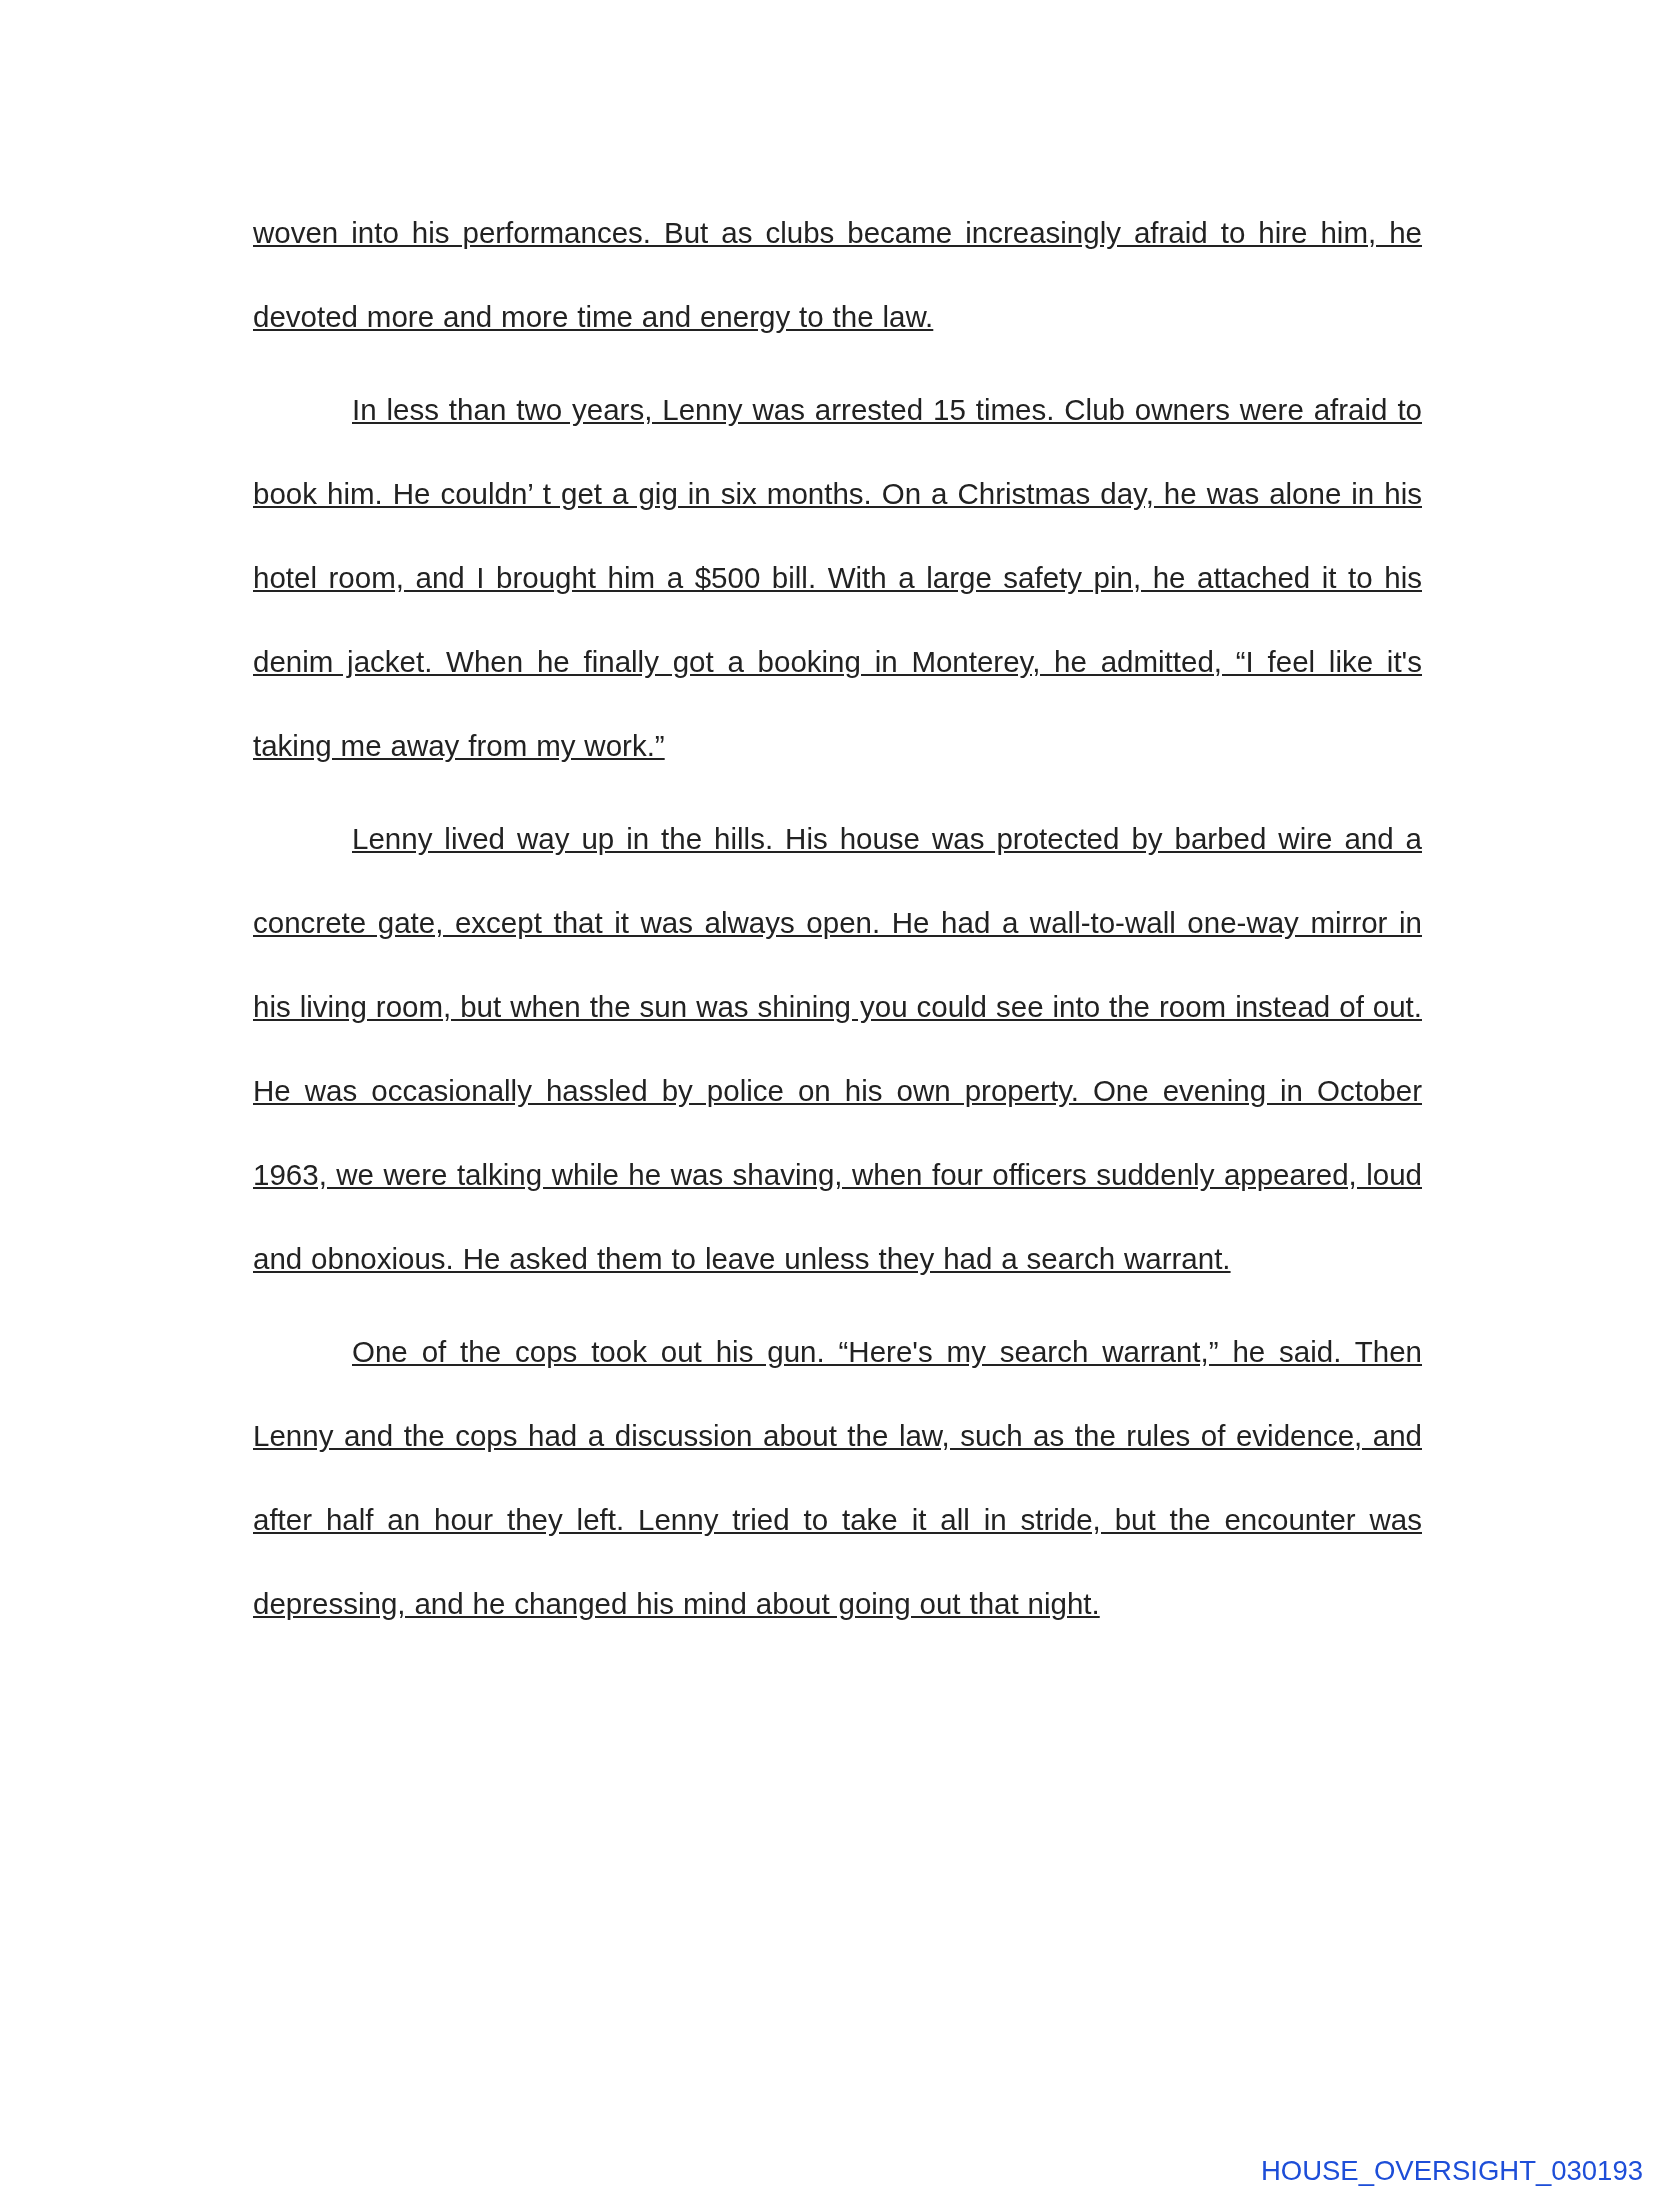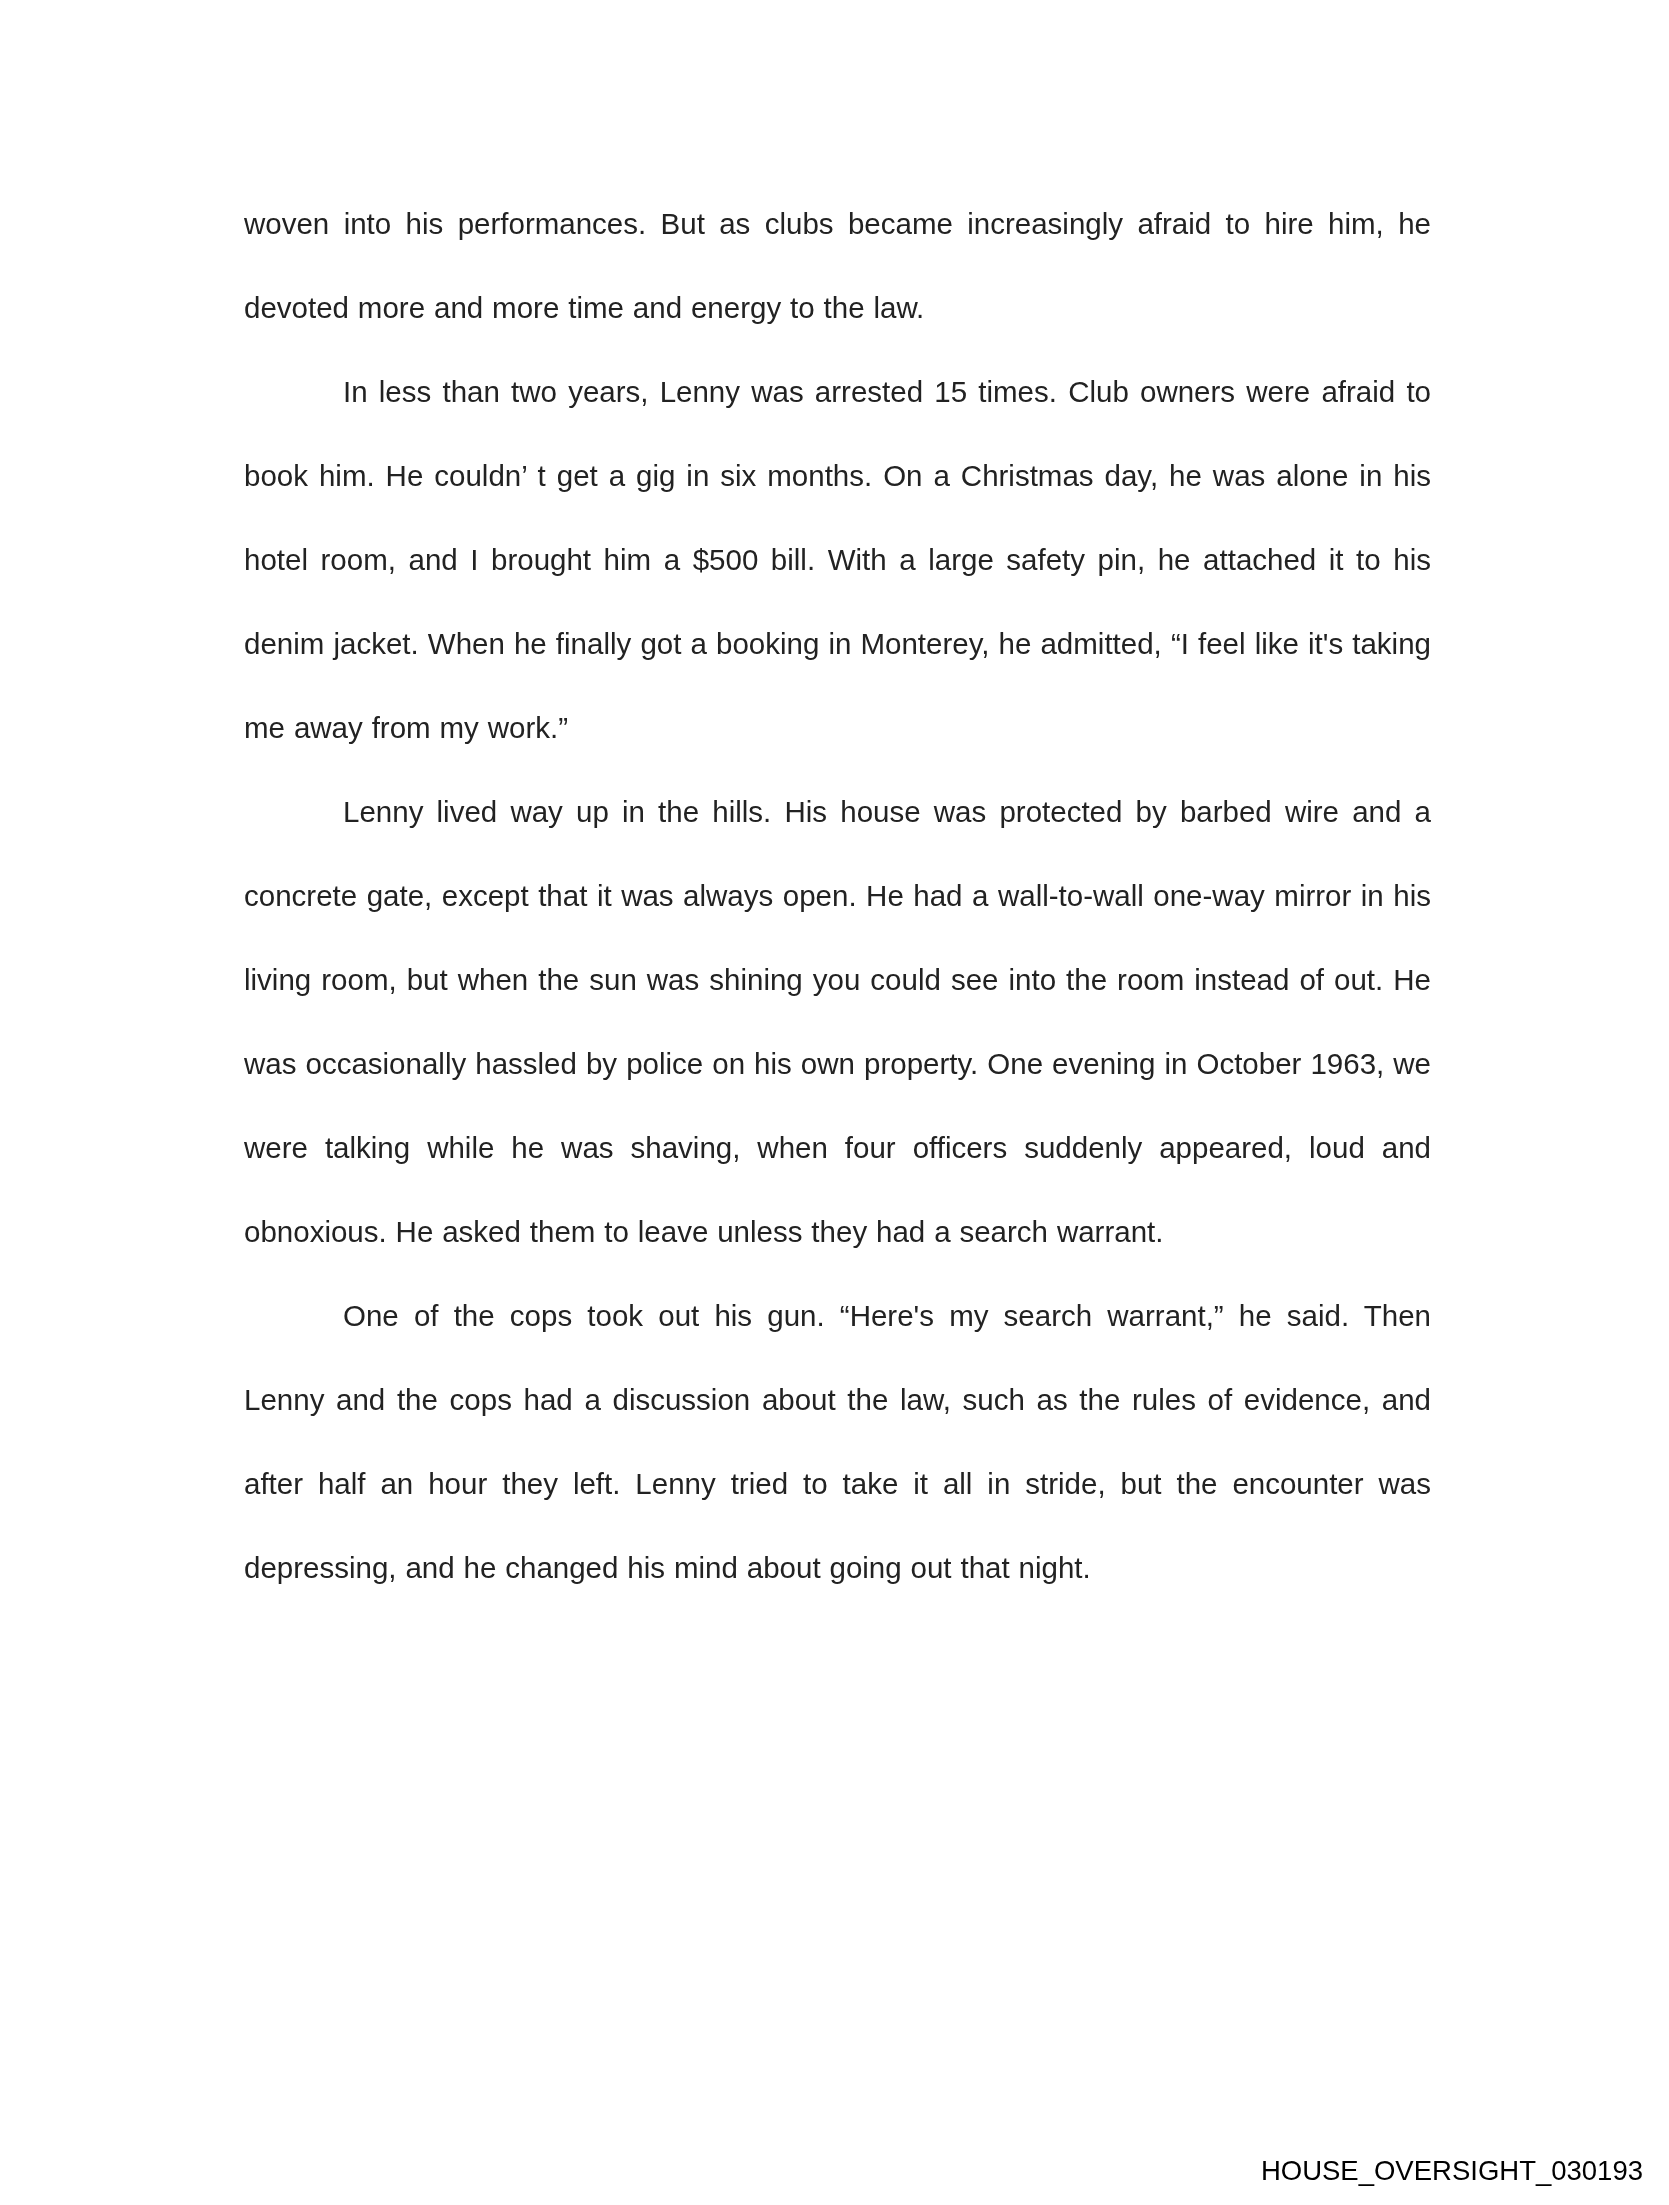--- a/index.html
+++ b/index.html
@@ -23,34 +23,35 @@
   .content {
     position: absolute;
     left: 244px;
     top: 182px;
     width: 1187px;
   }
   .para {
     font-size: 29.5px;
     line-height: 84px;
     text-align: justify;
-    margin: 0;
+    margin: 9px;
     padding: 0;
     color: #222222;
     word-spacing: 0.7px;
+    text-decoration: underline;
   }
   .para.indent {
     text-indent: 99px;
   }
   .footer {
     position: absolute;
     right: 26px;
     bottom: 18.3px;
     font-size: 27.5px;
-    color: #000000;
+    color: #1d4ed8;
     letter-spacing: 0px;
     font-family: "Liberation Sans", sans-serif;
   }
 </style>
 </head>
 <body>
 
 <div class="page">
 
   <div class="content">

